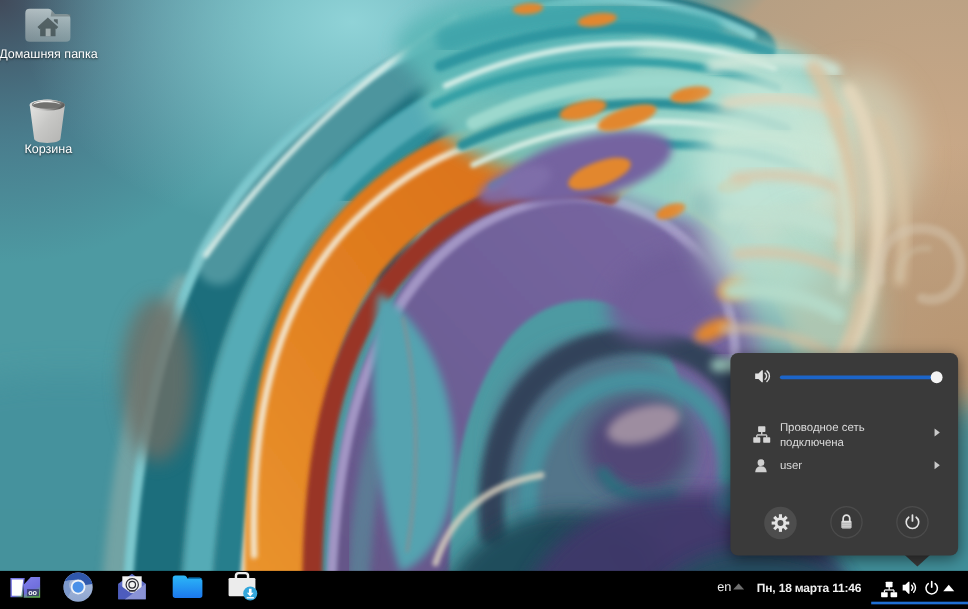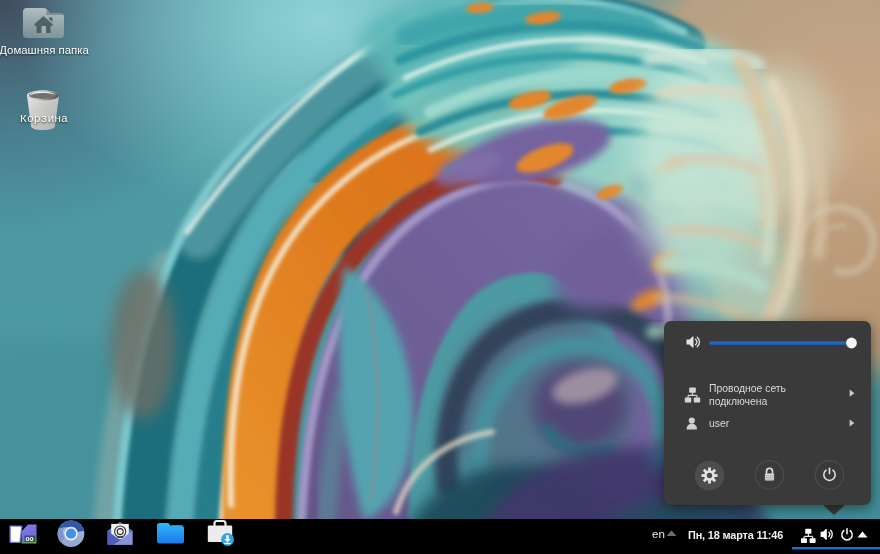--- a/index.html
+++ b/index.html
@@ -204,21 +204,21 @@
 <stop offset="0" stop-color="#e3e3e1"></stop>
         <stop offset="0.55" stop-color="#cccccb"></stop>
         <stop offset="1" stop-color="#5f5f5d"></stop>
 </linearGradient>
 </defs>
 <path d="M 2,7.5 C 2,4.8 9,2.6 18,2.6 C 27,2.6 34,4.8 34,7.5 L 30,38 C 30,40.5 25,42 18,42 C 11,42 6,40.5 6,38 Z" fill="url(#tgr)"></path>
 <ellipse cx="18" cy="7.5" rx="16" ry="5" fill="url(#tgr2)"></ellipse>
 <ellipse cx="17.4" cy="7.2" rx="13.4" ry="3.7" fill="#71716f"></ellipse>
 <path d="M 4.4,7.6 C 5.5,5 11,3.4 17.4,3.5 C 23,3.6 28.5,5 30.2,7 C 27,5.5 22,4.9 17,5 C 11,5.2 6.5,6.2 4.4,7.6 Z" fill="#f0f0ee"></path>
 </svg>
-<div class="dlabel" style="left:0px;top:113px;width:88px;font-family:Liberation Mono, monospace;">Корзина</div>
+<div class="dlabel" style="left:0px;top:130px;width:88px;">Корзина</div>
 
 <div id="ptr"></div>
 <div id="popup"></div>
 <svg id="popsvg" style="position:absolute;left:664px;top:321px;" width="207" height="184" viewBox="0 0 207 184">
 
 <g fill="#e2e2e2">
   <path d="M 25.5,18.5 L 28.5,15.5 L 29.5,15.5 L 29.5,26.5 L 28.5,26.5 L 25.5,23.5 L 22.5,23.5 L 22.5,18.5 Z"></path>
 </g>
 <g stroke="#e2e2e2" fill="none" stroke-linecap="round">
   <path d="M 31.5,18.2 A 3.5,3.5 0 0 1 31.5,23.8" stroke-width="1.3"></path>

